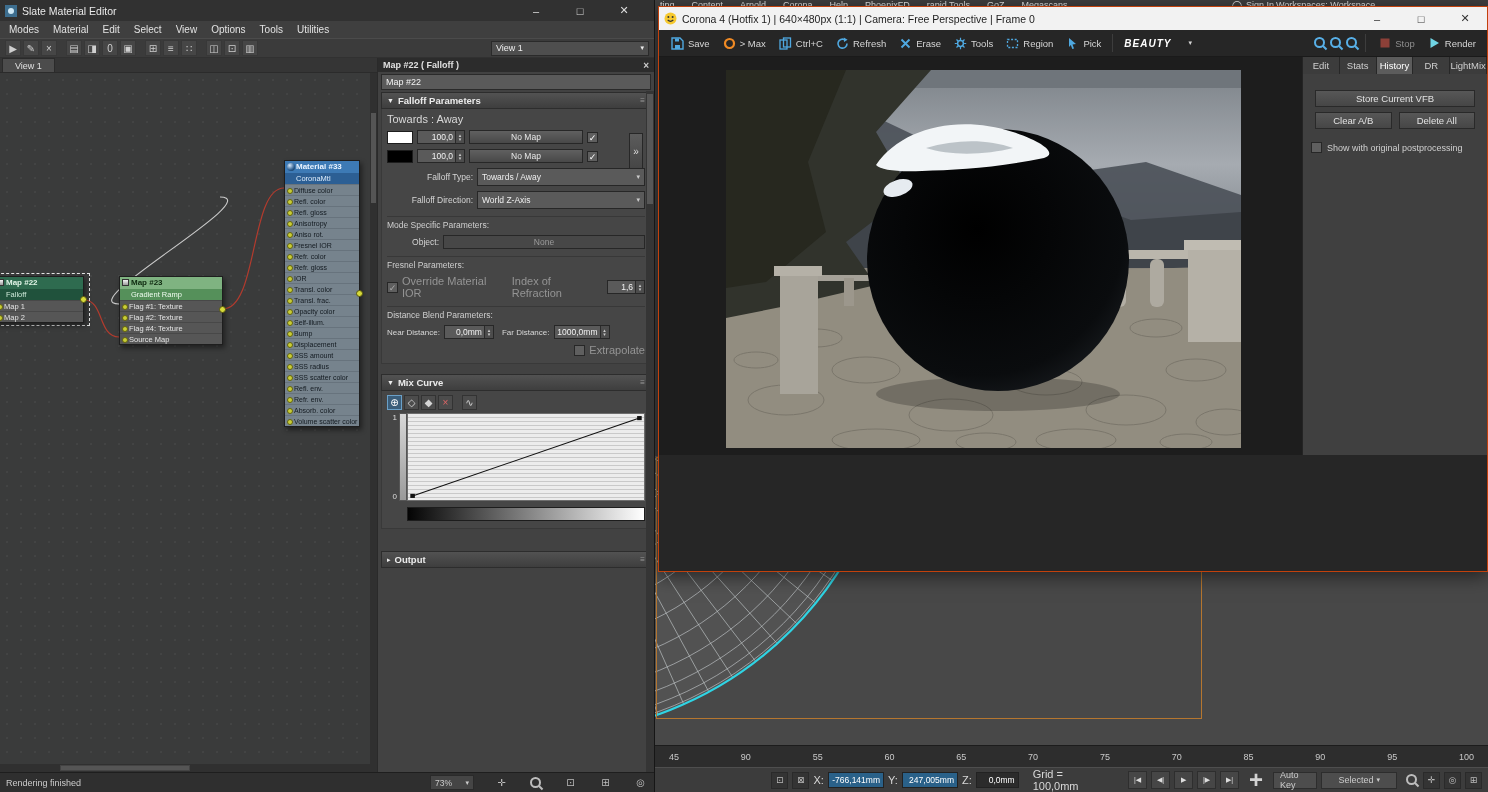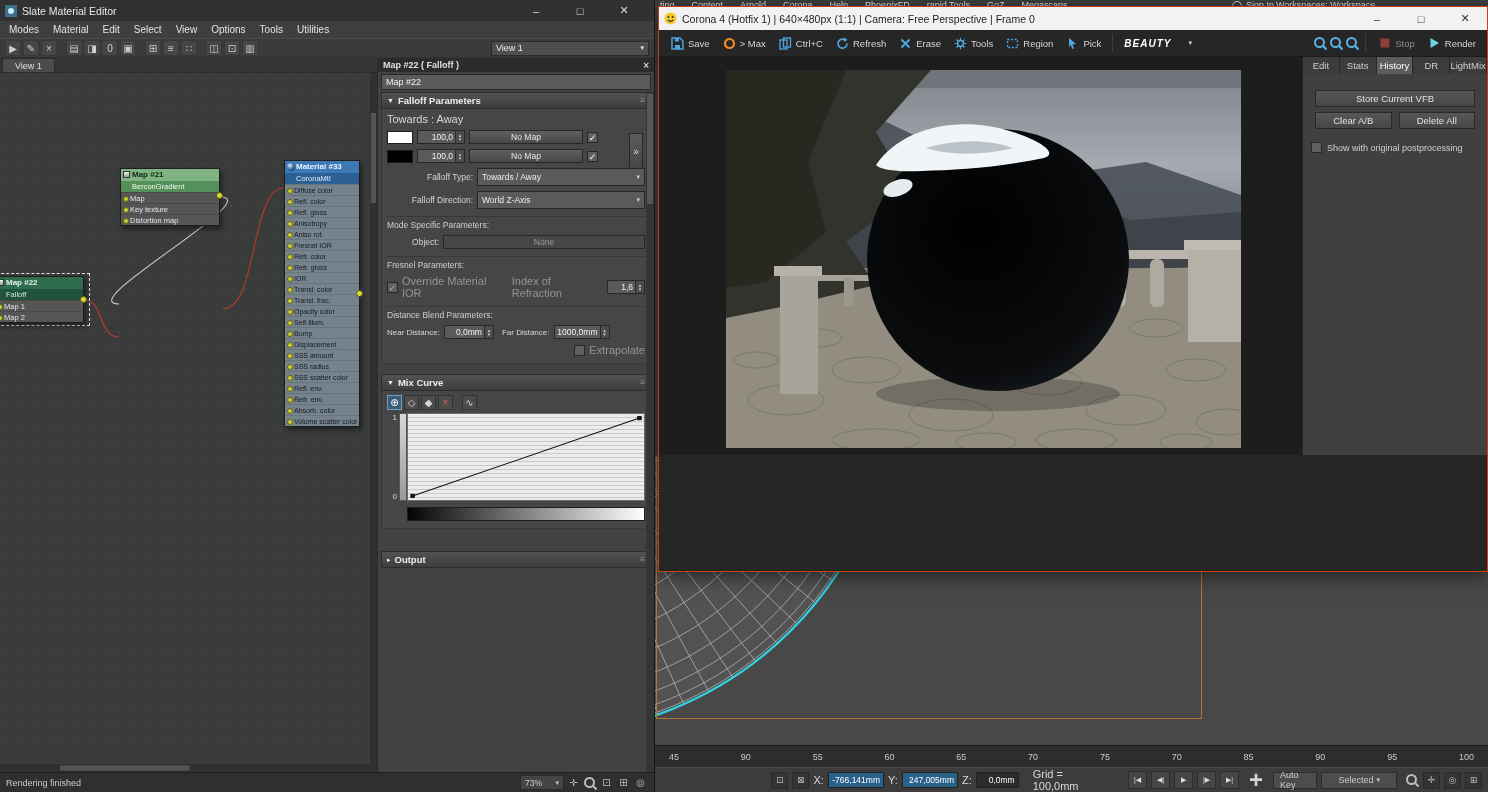--- a/index.html
+++ b/index.html
@@ -120,21 +120,21 @@
 .cico.active{background:#3a5d7a;border-color:#6aa0c8;color:#fff}
 .cico.red{color:#d66}
 .csep{width:5px}
 #curve-wrap{display:flex;height:88px;margin-top:3px}
 #curve-gutter{width:12px;display:flex;flex-direction:column;justify-content:space-between;font-size:8px;color:#ddd;align-items:flex-end;padding-right:2px}
 #curve-strip{width:8px;background:linear-gradient(#d8d8d8,#9a9a9a);border:1px solid #555}
 #curve-area{flex:1;border:1px solid #6e6e6e;background:repeating-linear-gradient(to bottom,#ececec 0 3px,#c9c9c9 3px 4px)}
 #gradbar{margin:6px 0 0 20px;height:14px;border:1px solid #1d1d1d;background:linear-gradient(to right,#040404,#fff)}
 #pscroll{position:absolute;right:0;top:33px;bottom:0;width:8px;background:#353535}
 #pscroll .thumb{position:absolute;left:1px;top:3px;width:6px;height:110px;background:#575757}
-#me-status{position:absolute;bottom:0;left:0;right:0;height:20px;background:#2f2f2f;border-top:1px solid #1e1e1e;display:flex;align-items:center;font-size:9px;color:#cccccc;padding:0 6px;gap:2px}
+#me-status{position:absolute;bottom:0;left:0;right:0;height:20px;background:#2f2f2f;border-top:1px solid #1e1e1e;display:flex;align-items:center;font-size:9px;color:#cccccc;padding:0 6px;gap:20px}
 #me-zoom{margin-left:auto;width:44px;height:15px;background:#454545;border:1px solid #2a2a2a;display:flex;align-items:center;padding:0 4px;font-size:8.5px}
 #me-zoom .car{margin-left:auto;font-size:7px}
 .msico{width:15px;height:15px;display:inline-flex;align-items:center;justify-content:center;color:#bdbdbd;font-size:10px;flex:0 0 auto}
 .smiley{width:13px;height:13px;flex:0 0 auto}
 </style>
 </head>
 <body>
 
 <div id="max-menus">
   <span>ting</span>
@@ -492,29 +492,30 @@
       <div id="tabrow">
         <span class="tab">View 1</span>
       </div>
       <div id="canvas">
         <svg width="377" height="700" style="position:absolute;left:0;top:0">
           <path d="M 220 124 C 268 124 72 231 119 231" stroke="#c9c9c9" stroke-width="1.1" fill="none"></path>
           <path d="M 84 227 C 104 227 98 264 119 264" stroke="#b23b2e" stroke-width="1.2" fill="none"></path>
           <path d="M 223 236 C 258 236 250 115 284 115" stroke="#b23b2e" stroke-width="1.2" fill="none"></path>
         </svg>
 
-        <div class="node green" style="left:120px;top:95px;width:100px">
-          <span class="outdot" style="top:23px"></span>
-          <div class="nt1"><span class="mapico"></span><span>Map #21</span></div>
-          <div class="nt2">BerconGradient</div>
-          <div class="slot">Map</div>
-            <div class="slot">Key texture</div>
-            <div class="slot">Distortion map</div>
-        </div>
-
+
+        <div class="node green" style="left:119px;top:203px;width:104px">
+          <span class="outdot" style="top:29px"></span>
+          <div class="nt1"><span class="mapico"></span><span>Map #23</span></div>
+          <div class="nt2">Gradient Ramp</div>
+          <div class="slot">Flag #1: Texture</div>
+            <div class="slot">Flag #2: Texture</div>
+            <div class="slot">Flag #4: Texture</div>
+            <div class="slot">Source Map</div>
+        </div>
 
         <div class="selwrap" style="left:-9px;top:200px;width:99px;height:53px">
           <div class="node dkgreen" style="left:2px;top:2px;width:90px">
             <span class="outdot" style="top:19px"></span>
             <div class="nt1"><span class="mapico"></span><span>Map #22</span></div>
             <div class="nt2">Falloff</div>
             <div class="slot">Map 1</div>
               <div class="slot">Map 2</div>
           </div>
         </div>

